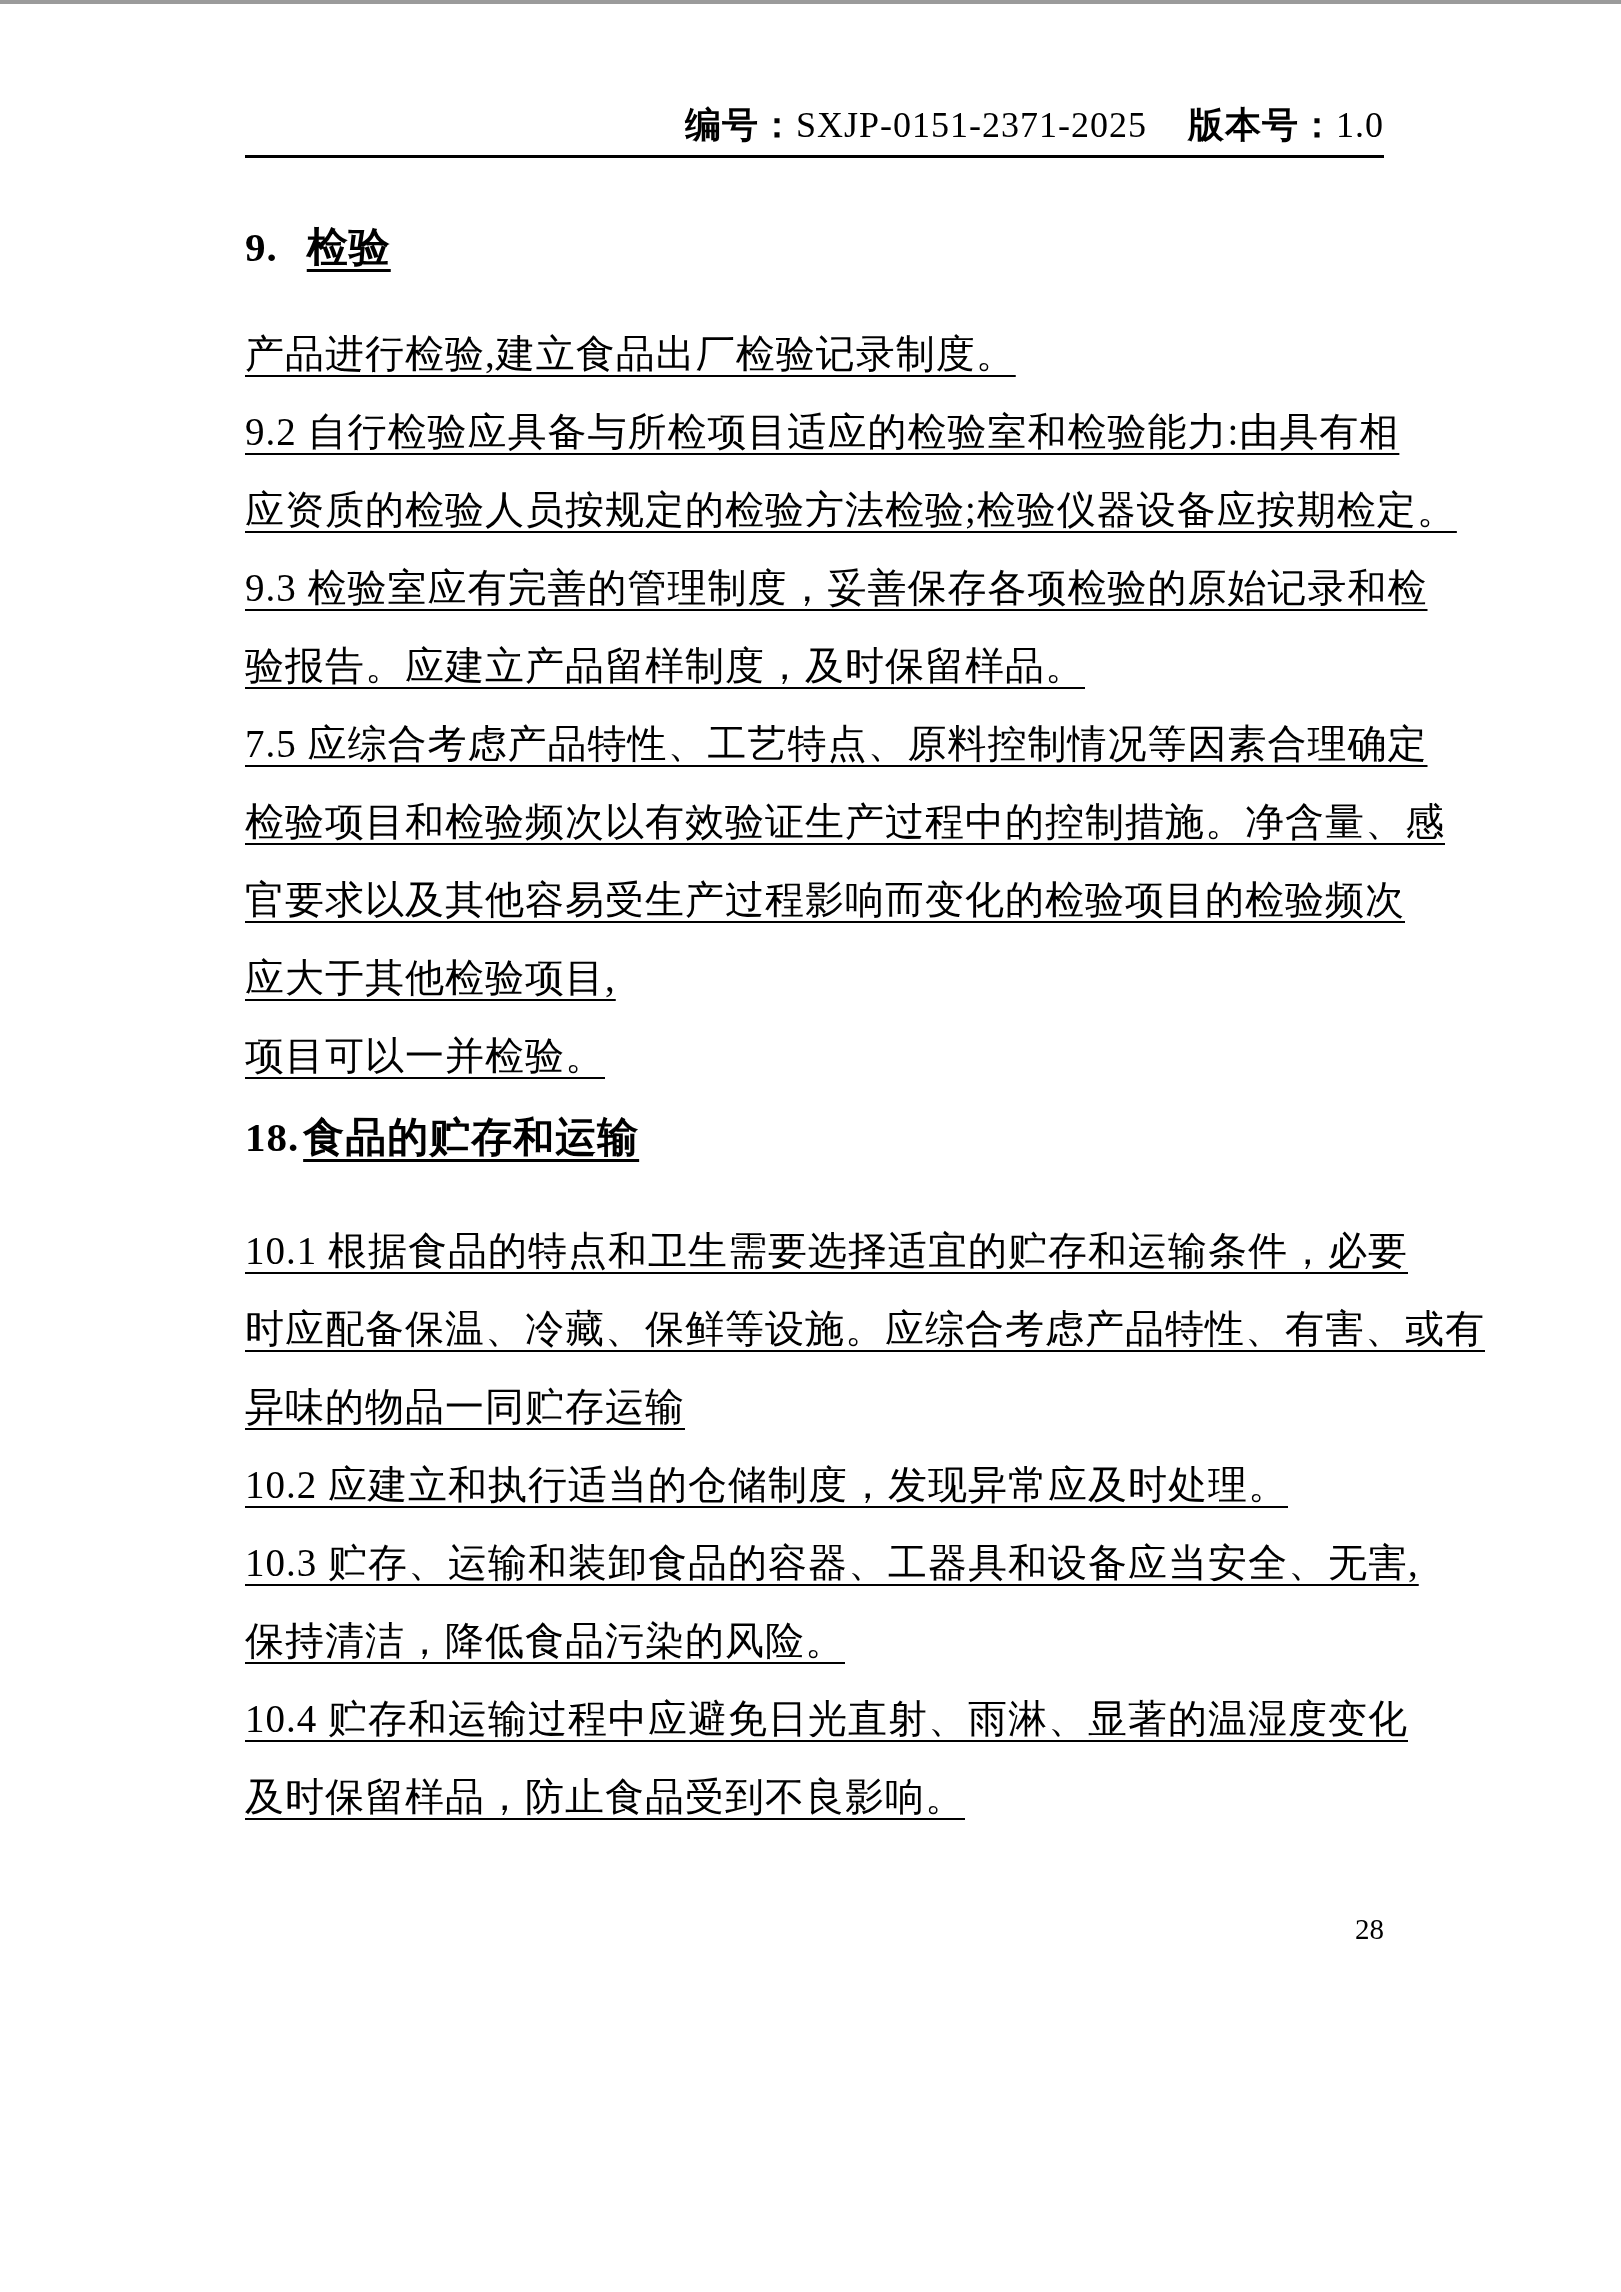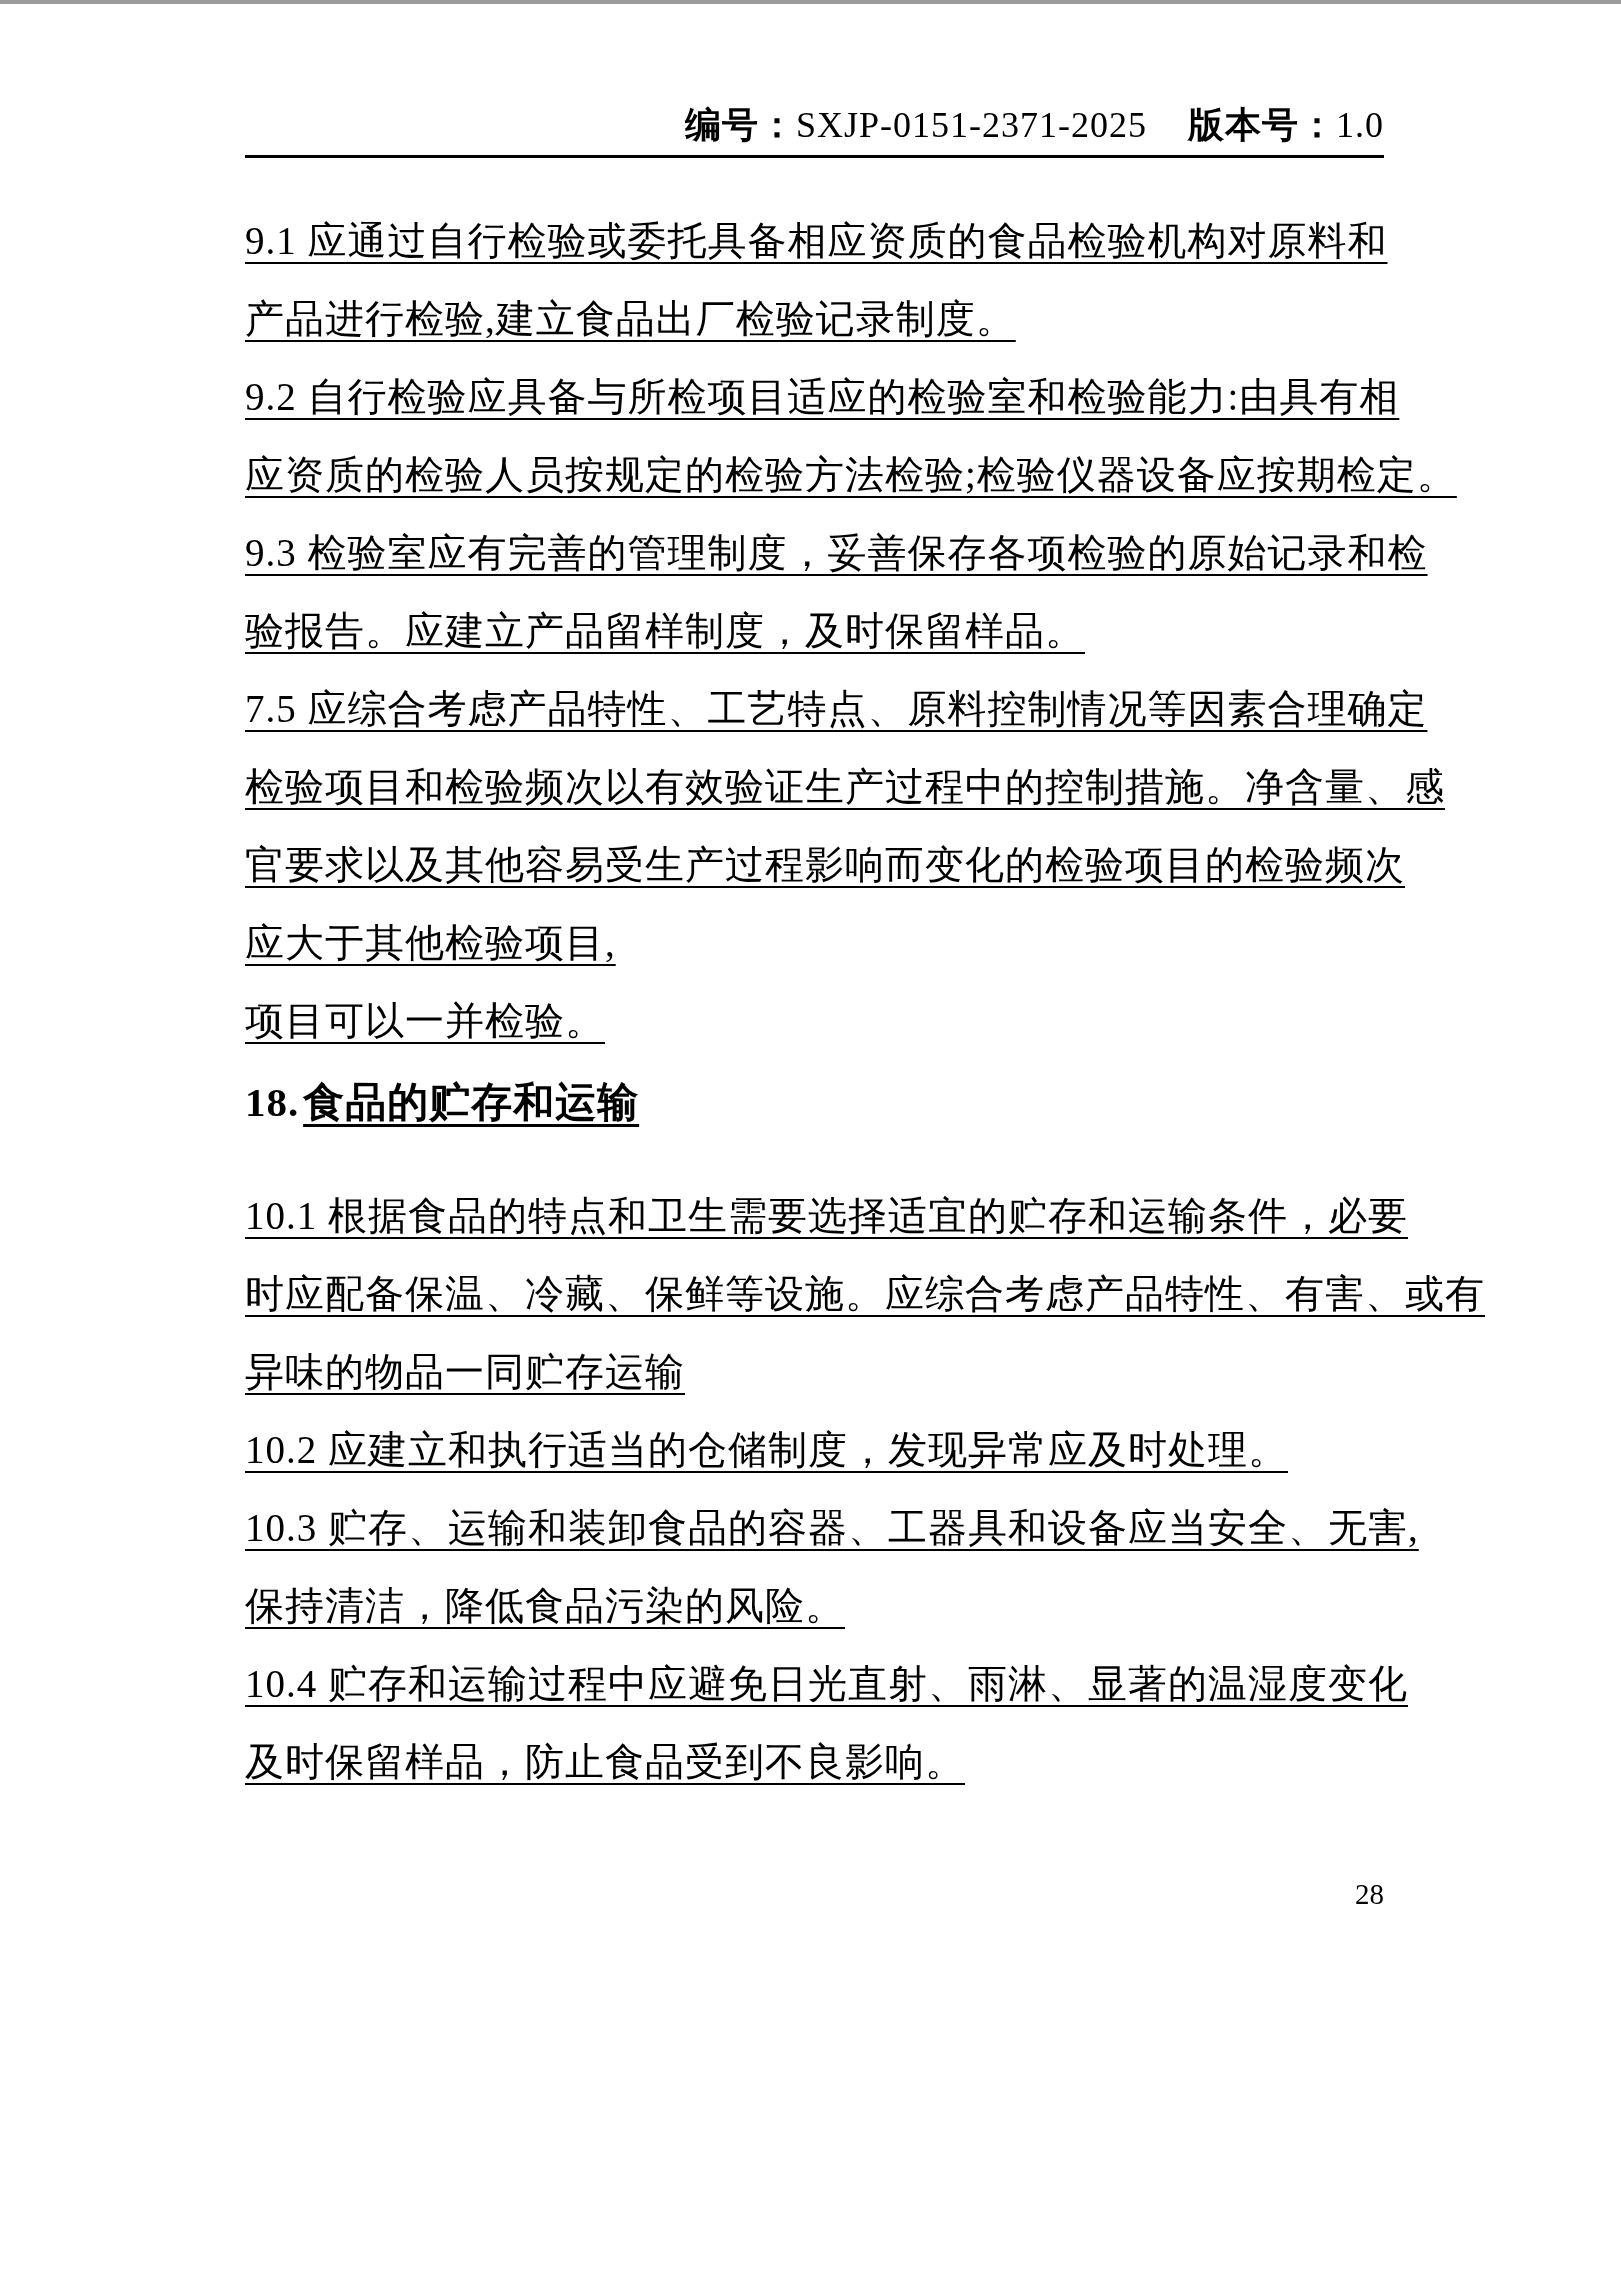--- a/index.html
+++ b/index.html
@@ -75,23 +75,25 @@
 <body>
 
 <div class="page">
 
   <div class="content-col">
 
     <div class="doc-header">
       <span class="lbl">编号：</span><span>SXJP-0151-2371-2025</span><span class="lbl ver-lbl">版本号：</span><span>1.0</span>
     </div>
 
+    <div class="heading heading-9">
+      <span class="hnum">9.</span><span class="htitle">检验</span>
+    </div>
 
     <div class="para-block-1">
-      <div class="doc-line"><span class="u">9.1 应通过自行检验或委托具备相应资质的食品检验机构对原料和</span></div>
       <div class="doc-line"><span class="u">产品进行检验,建立食品出厂检验记录制度。</span></div>
       <div class="doc-line"><span class="u">9.2 自行检验应具备与所检项目适应的检验室和检验能力:由具有相</span></div>
       <div class="doc-line"><span class="u">应资质的检验人员按规定的检验方法检验;检验仪器设备应按期检定。</span></div>
       <div class="doc-line"><span class="u">9.3 检验室应有完善的管理制度，妥善保存各项检验的原始记录和检</span></div>
       <div class="doc-line"><span class="u">验报告。应建立产品留样制度，及时保留样品。</span></div>
       <div class="doc-line"><span class="u">7.5 应综合考虑产品特性、工艺特点、原料控制情况等因素合理确定</span></div>
       <div class="doc-line"><span class="u">检验项目和检验频次以有效验证生产过程中的控制措施。净含量、感</span></div>
       <div class="doc-line"><span class="u">官要求以及其他容易受生产过程影响而变化的检验项目的检验频次</span></div>
       <div class="doc-line"><span class="u">应大于其他检验项目,</span></div>
       <div class="doc-line"><span class="u">项目可以一并检验。</span></div>

